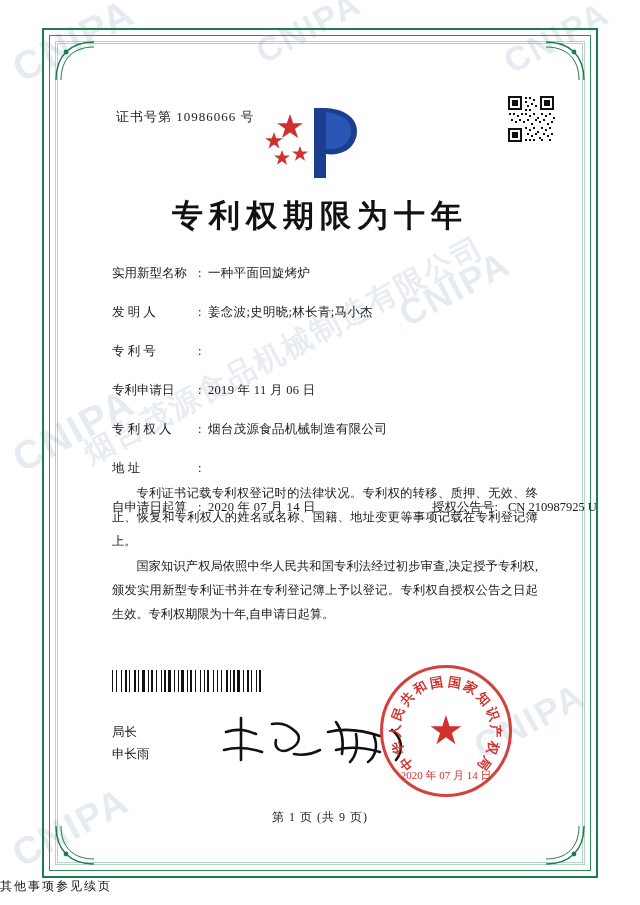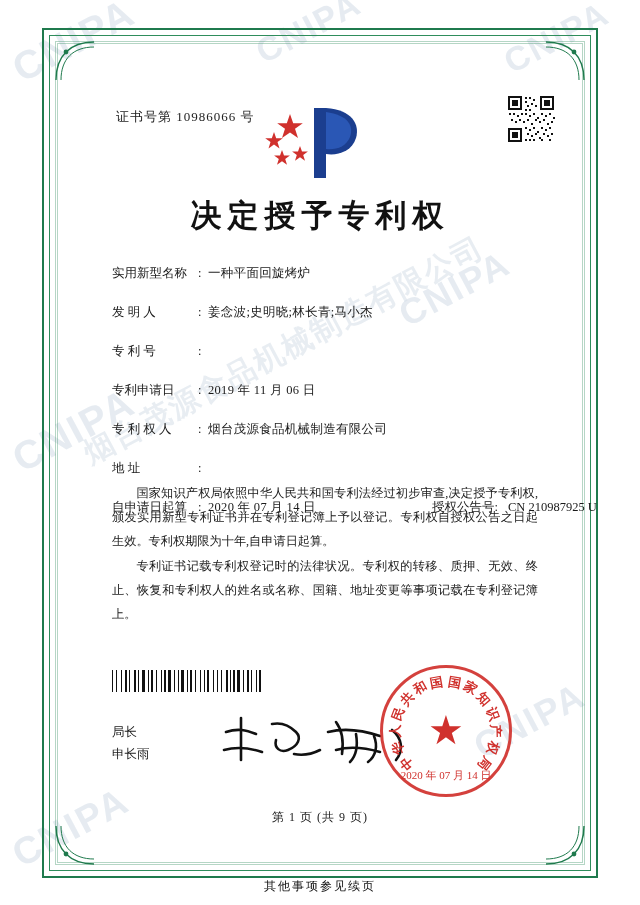--- a/index.html
+++ b/index.html
@@ -269,21 +269,20 @@
     text-align: center;
     font-size: 12px;
     color: #1a1a1a;
     letter-spacing: 1px;
   }
 
   #footer-note {
     position: absolute;
     left: 0; right: 0;
     top: 878px;
-    text-align: center;
     font-size: 12px;
     color: #111;
     letter-spacing: 2px;
     z-index: 3;
   }
 </style>
 </head>
 <body>
 
 <div id="watermark-layer">
@@ -413,21 +412,21 @@
 
         <g fill="#d0312d">
           <polygon points="30,12 33.2,21.2 42.8,21.2 35,26.8 38,36 30,30.4 22,36 25,26.8 17.2,21.2 26.8,21.2"></polygon>
           <polygon points="14,30 16.2,36.2 22.8,36.2 17.5,40.1 19.5,46.4 14,42.6 8.5,46.4 10.5,40.1 5.2,36.2 11.8,36.2"></polygon>
           <polygon points="22,48 24,53.6 29.9,53.6 25.2,57.1 27,62.8 22,59.3 17,62.8 18.8,57.1 14.1,53.6 20,53.6"></polygon>
           <polygon points="40,44 42,49.6 47.9,49.6 43.2,53.1 45,58.8 40,55.3 35,58.8 36.8,53.1 32.1,49.6 38,49.6"></polygon>
         </g>
       </svg>
     </div>
 
-    <div id="doc-title">决定授予专利权</div>
+    <div id="doc-title">专利权期限为十年</div>
 
     <div class="fields">
       <div class="field-row">
         <span class="field-label">实用新型名称</span>
         <span class="field-colon">:</span>
         <span class="field-value">一种平面回旋烤炉</span>
       </div>
       <div class="field-row">
         <span class="field-label spread">发 明 人</span>
         <span class="field-colon">:</span>
@@ -454,22 +453,22 @@
       <div class="field-row two-col">
         <span class="field-label">自申请日起算</span>
         <span class="field-colon">:</span>
         <span class="field-value">2020 年 07 月 14 日</span>
         <span class="sub-label">授权公告号:</span>
         <span class="sub-value">CN 210987925 U</span>
       </div>
     </div>
 
     <div class="paragraphs">
+      <p>专利证书记载专利权登记时的法律状况。专利权的转移、质押、无效、终止、恢复和专利权人的姓名或名称、国籍、地址变更等事项记载在专利登记簿上。</p>
       <p>国家知识产权局依照中华人民共和国专利法经过初步审查,决定授予专利权,颁发实用新型专利证书并在专利登记簿上予以登记。专利权自授权公告之日起生效。专利权期限为十年,自申请日起算。</p>
-      <p>专利证书记载专利权登记时的法律状况。专利权的转移、质押、无效、终止、恢复和专利权人的姓名或名称、国籍、地址变更等事项记载在专利登记簿上。</p>
     </div>
 
     <div id="barcode">
         <i style="width: 1px; background: rgb(17, 17, 17); margin-right: 0.6px;"></i>
         <i style="width: 2px; background: transparent; margin-right: 0.6px;"></i>
         <i style="width: 1px; background: rgb(17, 17, 17); margin-right: 0.6px;"></i>
         <i style="width: 3px; background: transparent; margin-right: 0.6px;"></i>
         <i style="width: 1px; background: rgb(17, 17, 17); margin-right: 0.6px;"></i>
         <i style="width: 1px; background: transparent; margin-right: 0.6px;"></i>
         <i style="width: 2px; background: rgb(17, 17, 17); margin-right: 0.6px;"></i>

